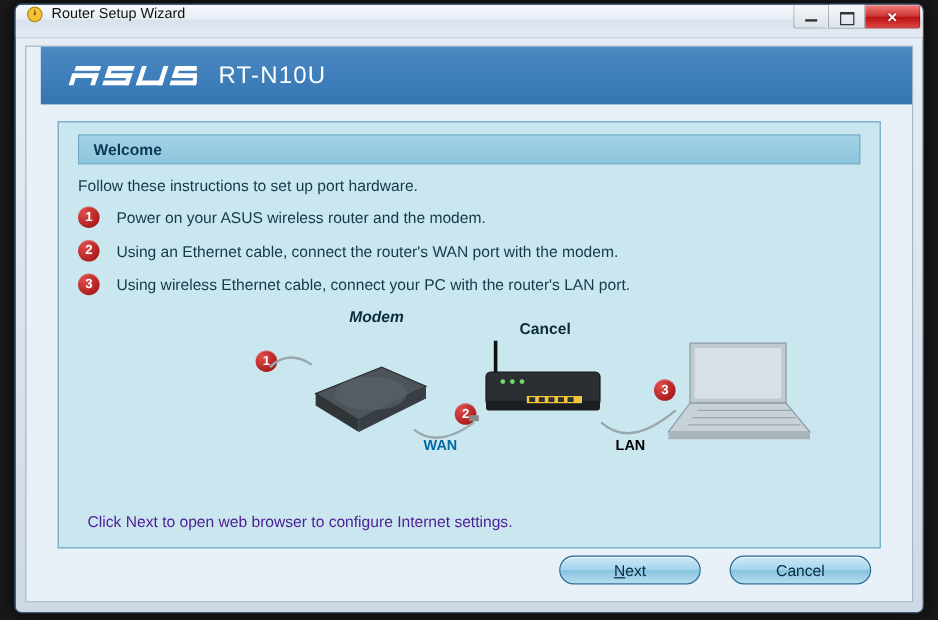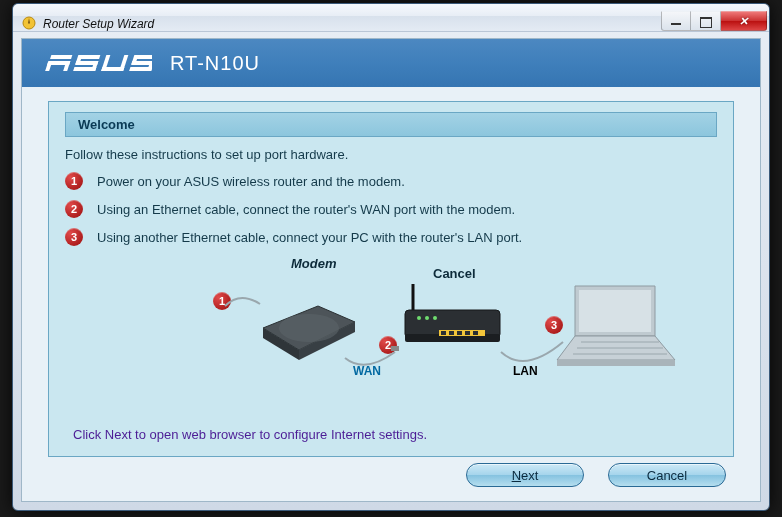--- a/index.html
+++ b/index.html
@@ -21,26 +21,25 @@
   left: 12px; top: 3px;
   width: 758px; height: 508px;
   background: linear-gradient(to bottom, #e8eef5, #cfd9e6);
   border: 1px solid #3b5a7a;
   border-radius: 6px;
   box-shadow: 0 0 18px rgba(0,0,0,0.8);
 }
 .titlebar {
   height: 28px;
   display: flex;
-  align-items: flex-end;
+  align-items: flex-start;
   padding: 0 2px 0 8px;
   background: linear-gradient(to bottom, #f6f9fd 0%, #e7edf5 45%, #d8e1ec 46%, #e4ebf4 100%);
   border-bottom: 1px solid #b9c6d6;
   border-radius: 6px 6px 0 0;
-  font-style: italic;
 }
 .titlebar .app-icon {
   width: 16px; height: 16px; margin-right: 6px;
 }
 .titlebar .app-icon svg { width: 16px; height: 16px; display:block; }
 .titlebar .title-text { font-size: 12px; color: #111; }
 .winbtns { margin-left: auto; display: flex; }
 .winbtn {
   width: 30px; height: 20px;
   border: 1px solid rgba(0,0,0,0.25);
@@ -66,20 +65,21 @@
   background: #e8f1f7;
   border: 1px solid #9fb7c8;
 }
 .header {
   height: 48px;
   background: linear-gradient(to bottom, #4c88c1 0%, #3f7fbb 50%, #3575b2 100%);
   display: flex;
   align-items: center;
   padding-left: 20px;
   color: #fff;
+  margin-left: 12px;
 }
 .asus-logo { width: 110px; height: 26px; }
 .model { font-size: 20px; margin-left: 18px; letter-spacing: 1px; font-weight:400; }
 
 .content-panel {
   margin: 14px 26px 0 26px;
   background: #cae7f0;
   border: 1px solid #6aa7c4;
   padding: 10px 16px 14px 16px;
   height: 356px;
@@ -191,21 +191,21 @@
         <div class="step-row">
           <span class="num-badge">1</span>
           <span>Power on your ASUS wireless router and the modem.</span>
         </div>
         <div class="step-row">
           <span class="num-badge">2</span>
           <span>Using an Ethernet cable, connect the router's WAN port with the modem.</span>
         </div>
         <div class="step-row">
           <span class="num-badge">3</span>
-          <span>Using another Ethernet cable, connect your PC with the router's LAN port.</span>
+          <span>Using wireless Ethernet cable, connect your PC with the router's LAN port.</span>
         </div>
       </div>
 
       <div class="diagram">
         <span class="diagram-label" style="left:226px; top:0;font-style:italic;">Modem</span>
         <span class="diagram-label" style="left:368px; top:10px;">Cancel</span>
         <span class="wan-label" style="left:288px; top:108px;">WAN</span>
         <span class="lan-label" style="left:448px; top:108px;">LAN</span>
         <span class="d-badge" style="left:148px; top:36px;">1</span>
         <span class="d-badge" style="left:314px; top:80px;">2</span>

